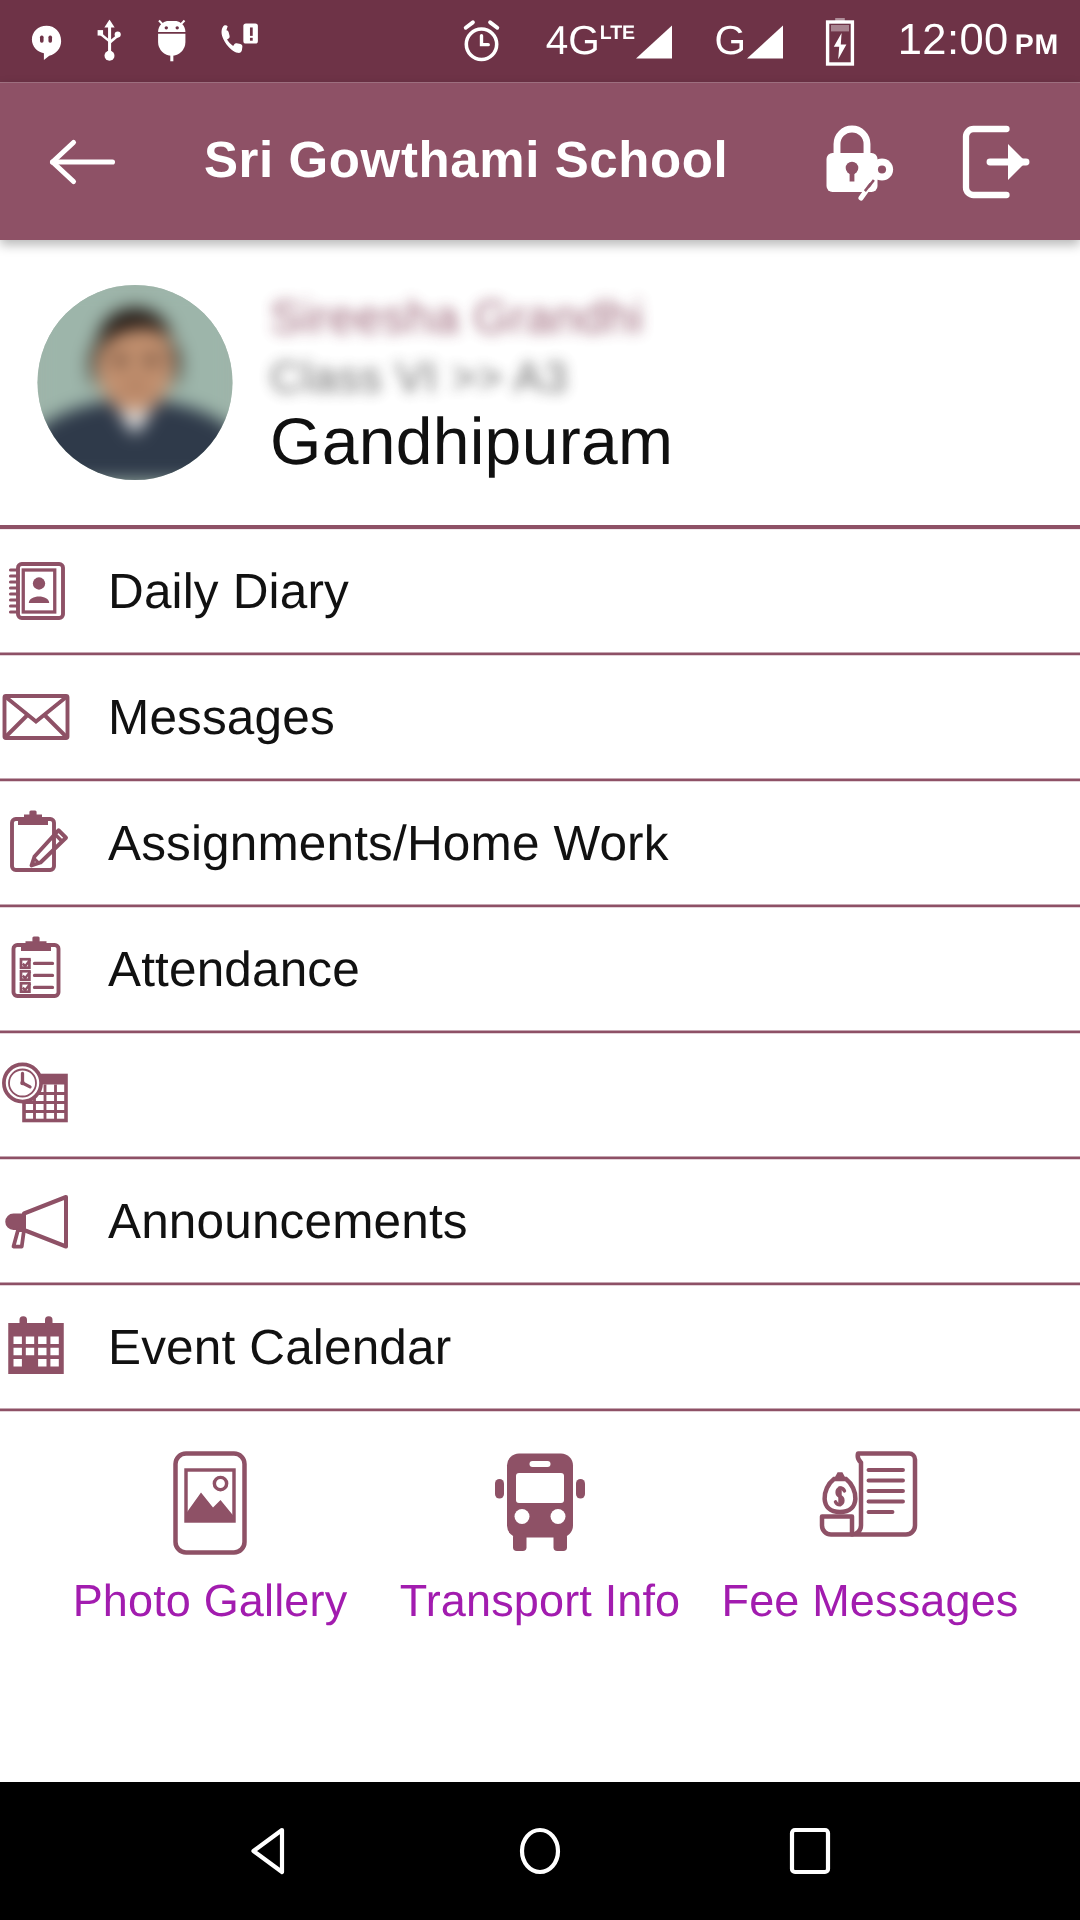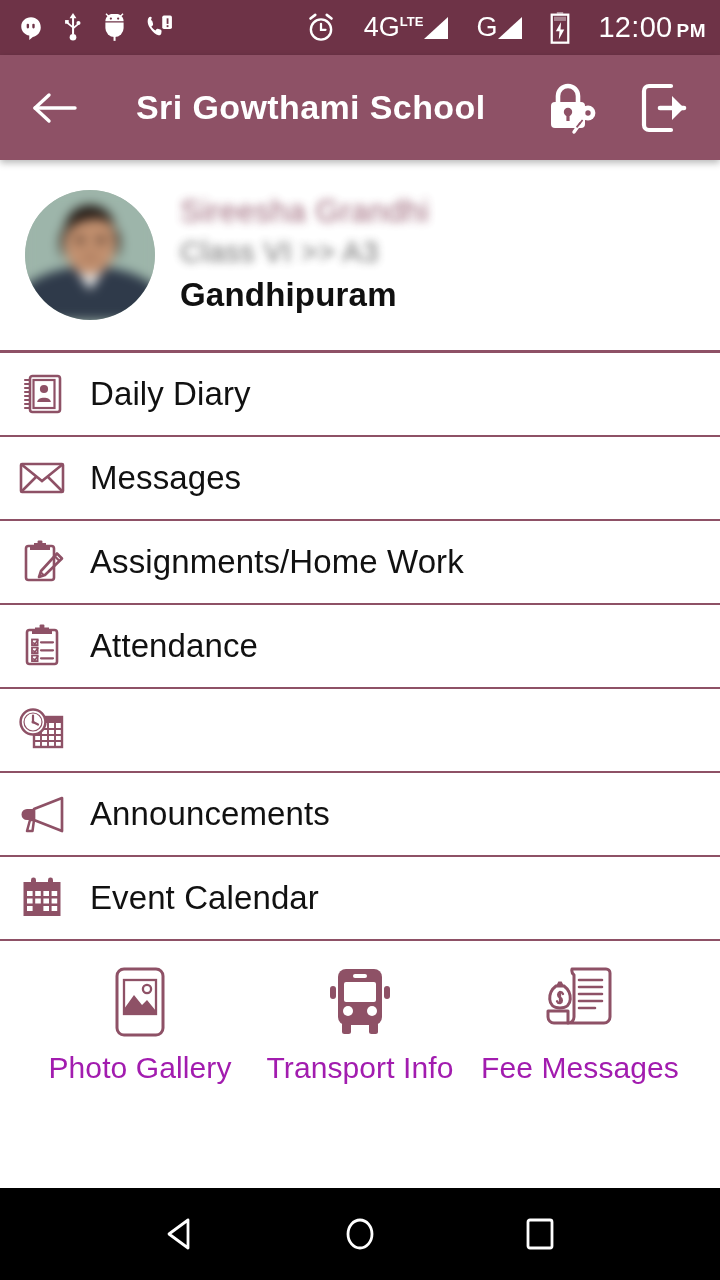--- a/index.html
+++ b/index.html
@@ -94,32 +94,31 @@
     letter-spacing:0.5px;
     height:38px; line-height:38px;
   }
   .p-class {
     font-size:29px; color:#5d5d5d; font-weight:400;
     filter:blur(4.2px); opacity:0.9;
     letter-spacing:0.5px;
     height:38px; line-height:38px;
   }
   .p-place {
-    font-size:33px; color:#101010; font-weight:700;
+    font-size:44px; color:#101010; font-weight:400;
     letter-spacing:0.2px;
     height:44px; line-height:44px;
   }
   .thick-divider { height:3px; background:#8e5166; flex:0 0 auto; }
 
   
   .menu { flex:0 0 auto; background:#ffffff; }
   .menu-row {
     height:84px;
     display:flex; align-items:center;
-    padding-left:18px;
     border-bottom:2px solid #8e5166;
     cursor:pointer;
     background:#ffffff;
   }
   .menu-icon {
     width:48px; height:48px;
     display:flex; align-items:center; justify-content:center;
     flex:0 0 auto;
   }
   .menu-label {

